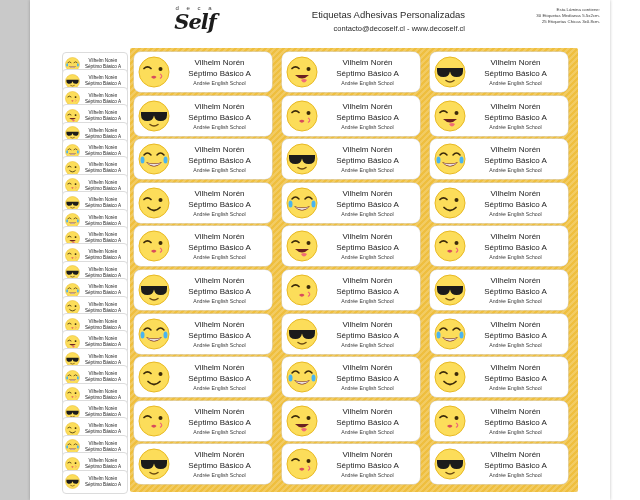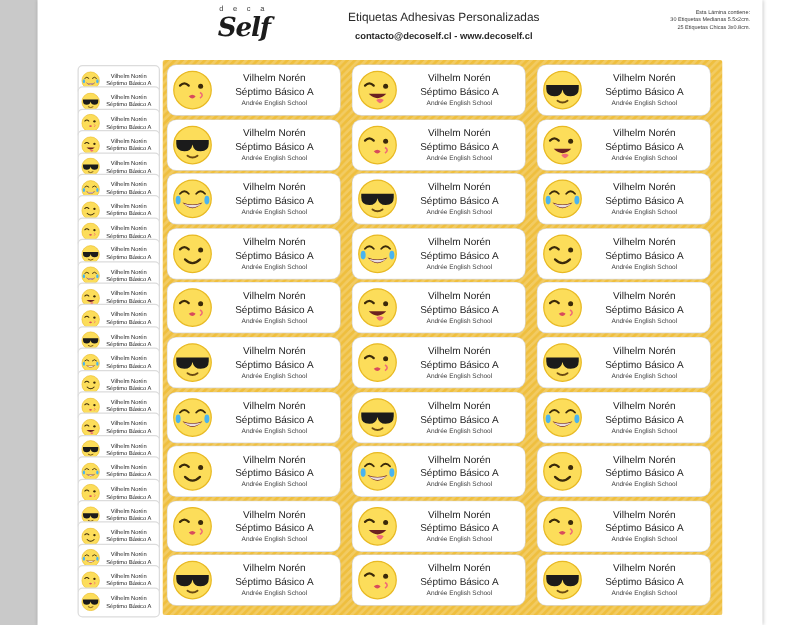--- a/index.html
+++ b/index.html
@@ -28,27 +28,27 @@
   }
   .brand .deca{
     font-size:6px;letter-spacing:3px;color:#3b3b3b;line-height:8px;
   }
   .brand .self{
     font-family:"DejaVu Serif", serif;
     font-size:21px;font-style:italic;font-weight:bold;color:#1c1c1c;
     line-height:20px;letter-spacing:-1px;
   }
   .title-block{
-    position:absolute;left:215px;top:8px;width:220px;text-align:center;
+    position:absolute;left:215px;top:8px;width:220px;text-align:right;
   }
   .title-block .t1{
     font-size:9.5px;color:#2a2a2a;line-height:13px;
   }
   .title-block .t2{
-    font-size:7.5px;color:#2a2a2a;line-height:12px;margin-top:2px;font-weight:bold;
+    font-size:7.5px;color:#2a2a2a;line-height:12px;margin-top:2px;
   }
   .meta{
     position:absolute;right:10px;top:7px;width:120px;text-align:right;
   }
   .meta div{
     font-size:4.4px;color:#3a3a3a;line-height:6px;
   }
   
   .grid-area{
     position:absolute;left:100px;top:48px;width:448px;height:444px;

